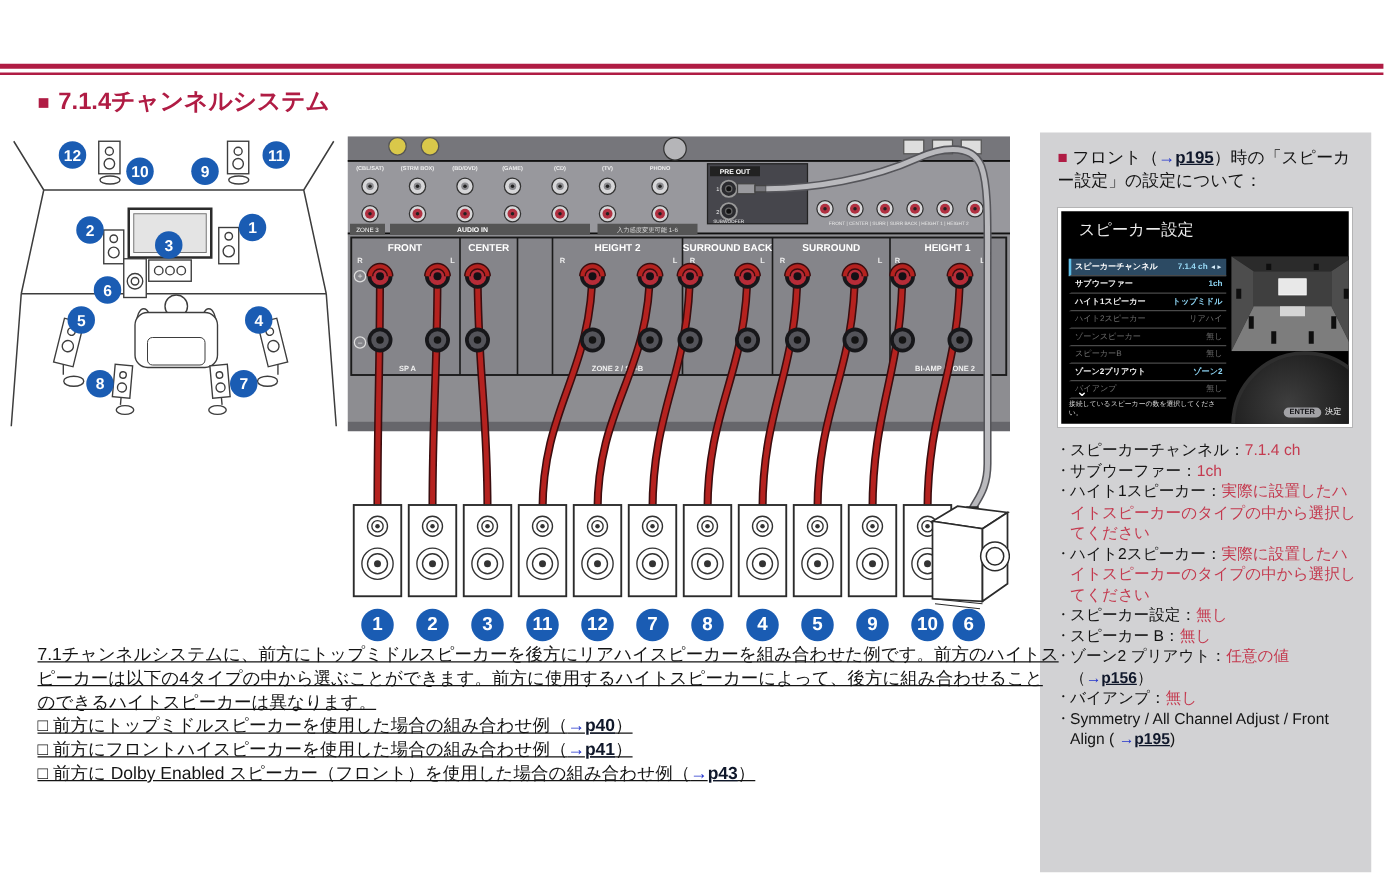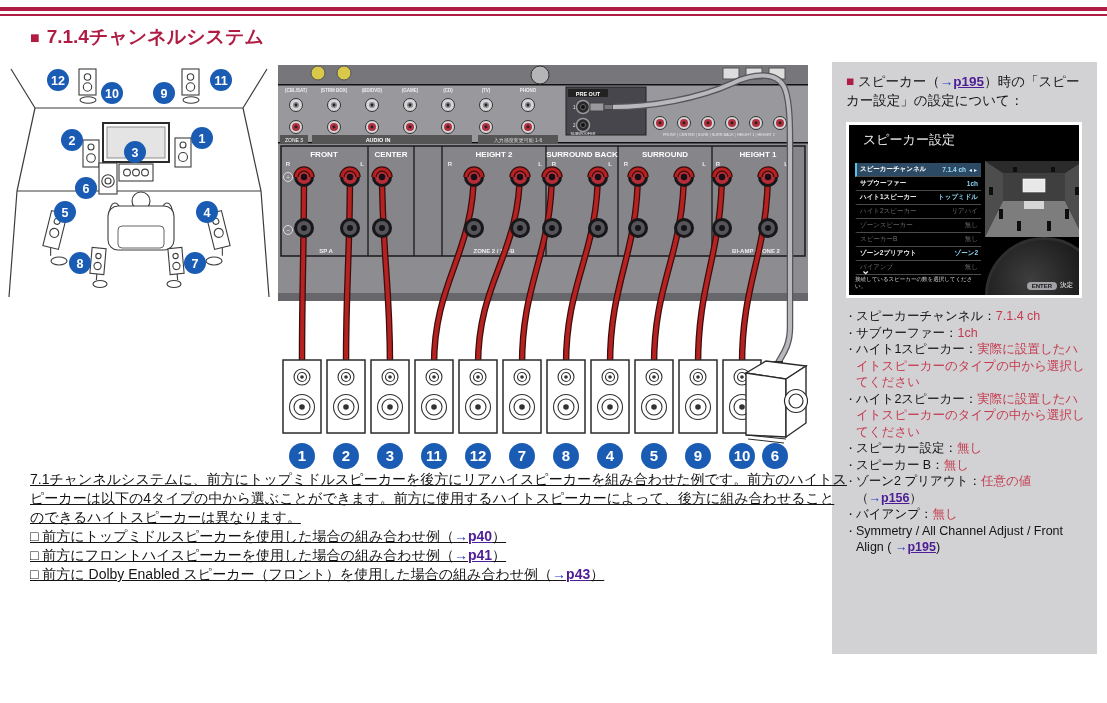--- a/index.html
+++ b/index.html
@@ -1,30 +1,30 @@
 <!DOCTYPE html>
 <html><head>
 <meta charset="utf-8">
 <style>
   html,body{margin:0;padding:0;background:#fff;font-family:"Liberation Sans","DejaVu Sans",sans-serif;}
-  #page{position:relative;width:1107px;height:654px;background:#fff;overflow:hidden;}
+  #page{position:relative;width:1107px;height:654px;background:#fff;overflow:hidden;margin-top:44px;}
   .rule1{position:absolute;left:0;top:7px;width:1107px;height:4px;background:#b01c44;}
   .rule2{position:absolute;left:0;top:14px;width:1107px;height:2px;background:#b01c44;}
   h1{position:absolute;left:30px;top:24px;margin:0;font-size:19px;font-weight:bold;color:#b01c44;}
   h1 .tbullet{font-size:16px;margin-right:7px;}
   #room{position:absolute;left:8px;top:60px;}
   #ampwrap{position:absolute;left:278px;top:65px;width:530px;height:405px;}
   #amp{position:absolute;left:0;top:0;}
   .amp-badge{position:absolute;top:378px;width:26px;height:26px;border-radius:50%;background:#1a5cb3;color:#fff;font-size:15px;font-weight:bold;text-align:center;line-height:26px;}
   #sidebar{position:absolute;left:832px;top:62px;width:265px;height:616px;background:#d2d2d4;}
   #sb-heading{position:absolute;left:14px;top:10px;width:240px;font-size:13.5px;line-height:19px;color:#141414;}
   .c-bullet{color:#b01c44;}
   .c-red{color:#c43a4f;}
   .c-arrow{color:#2233cc;}
-  a.c-link{color:#4c1d95;font-weight:bold;text-decoration:underline;cursor:pointer;text-align:center;}
+  a.c-link{color:#0f172a;font-weight:bold;text-decoration:underline;cursor:pointer;text-align:center;}
   #gui{position:absolute;left:14px;top:60px;width:230px;height:170px;background:#000;border:3px solid #fff;overflow:hidden;}
   .gui-title{position:absolute;left:14px;top:6px;font-size:13px;color:#ececec;z-index:3;}
   #gui-rows{position:absolute;left:6px;top:38px;width:126px;z-index:3;}
   .grow{display:flex;justify-content:space-between;align-items:center;height:13px;padding:0 3px;border-bottom:1px solid #4a4a4a;font-size:6.5px;border-left:2px solid transparent;}
   .grow .lbl{color:#c9c9c9;white-space:nowrap;}
   .grow .val{color:#bdbdbd;white-space:nowrap;}
   .grow.on .lbl{color:#f2f2f2;font-weight:bold;}
   .grow.on .val{color:#8ed6f5;font-weight:bold;}
   .grow.dim .lbl,.grow.dim .val{color:#6e6e6e;}
   .grow.selected{background:#2c4a63;border-left:2px solid #5fc0e8;}
@@ -486,21 +486,21 @@
         <div class="amp-badge" style="left: 275px;">8</div>
         <div class="amp-badge" style="left: 319px;">4</div>
         <div class="amp-badge" style="left: 363px;">5</div>
         <div class="amp-badge" style="left: 407px;">9</div>
         <div class="amp-badge" style="left: 451px;">10</div>
         <div class="amp-badge" style="left: 484px;">6</div>
       </div>
   </div>
 
   <aside id="sidebar">
-    <div id="sb-heading"><span class="c-bullet">■ </span><span>スピーカー（</span><span class="c-arrow">→</span><a class="c-link">p195</a><span>）時の「スピーカー設定」の設定について：</span></div>
+    <div id="sb-heading"><span class="c-bullet">■ </span><span>フロント（</span><span class="c-arrow">→</span><a class="c-link">p195</a><span>）時の「スピーカー設定」の設定について：</span></div>
     <div id="gui">
       <div class="gui-title">スピーカー設定</div>
       <div id="gui-rows">
           <div class="grow selected">
             <span class="lbl">スピーカーチャンネル</span>
             <span><span class="val">7.1.4 ch</span><span class="arr">◄►</span></span>
           </div>
           <div class="grow on">
             <span class="lbl">サブウーファー</span>
             <span><span class="val">1ch</span></span>

